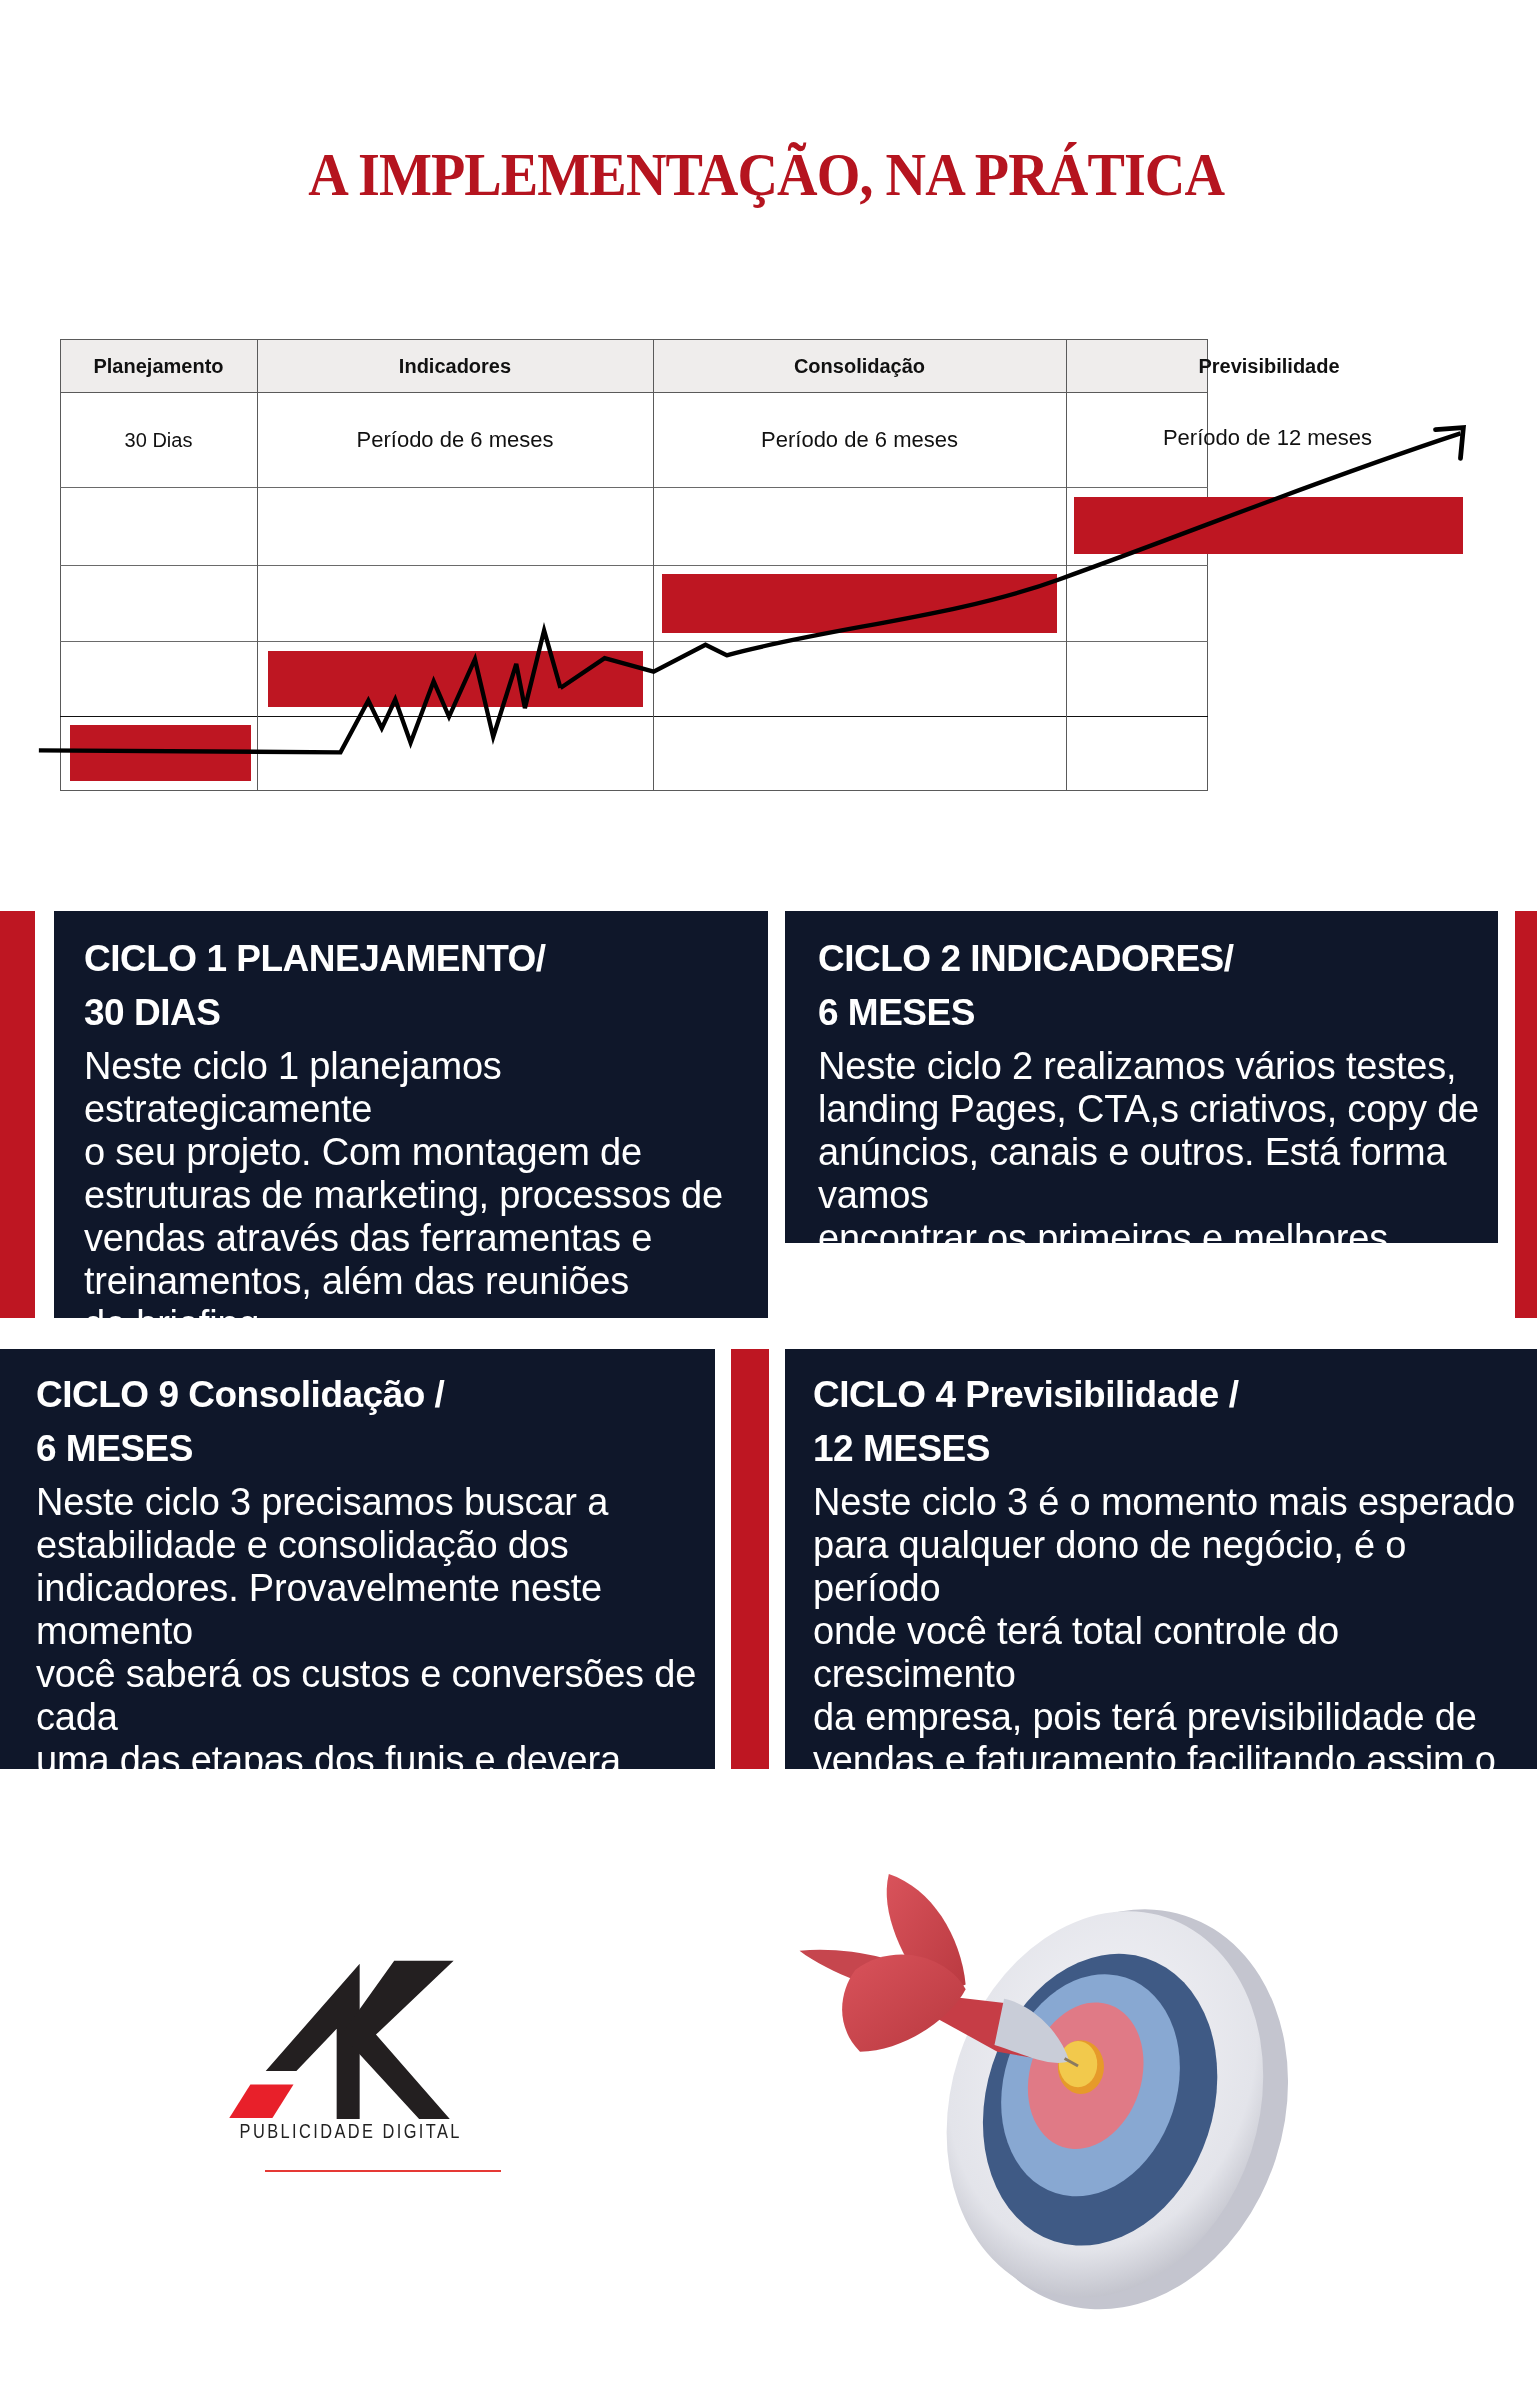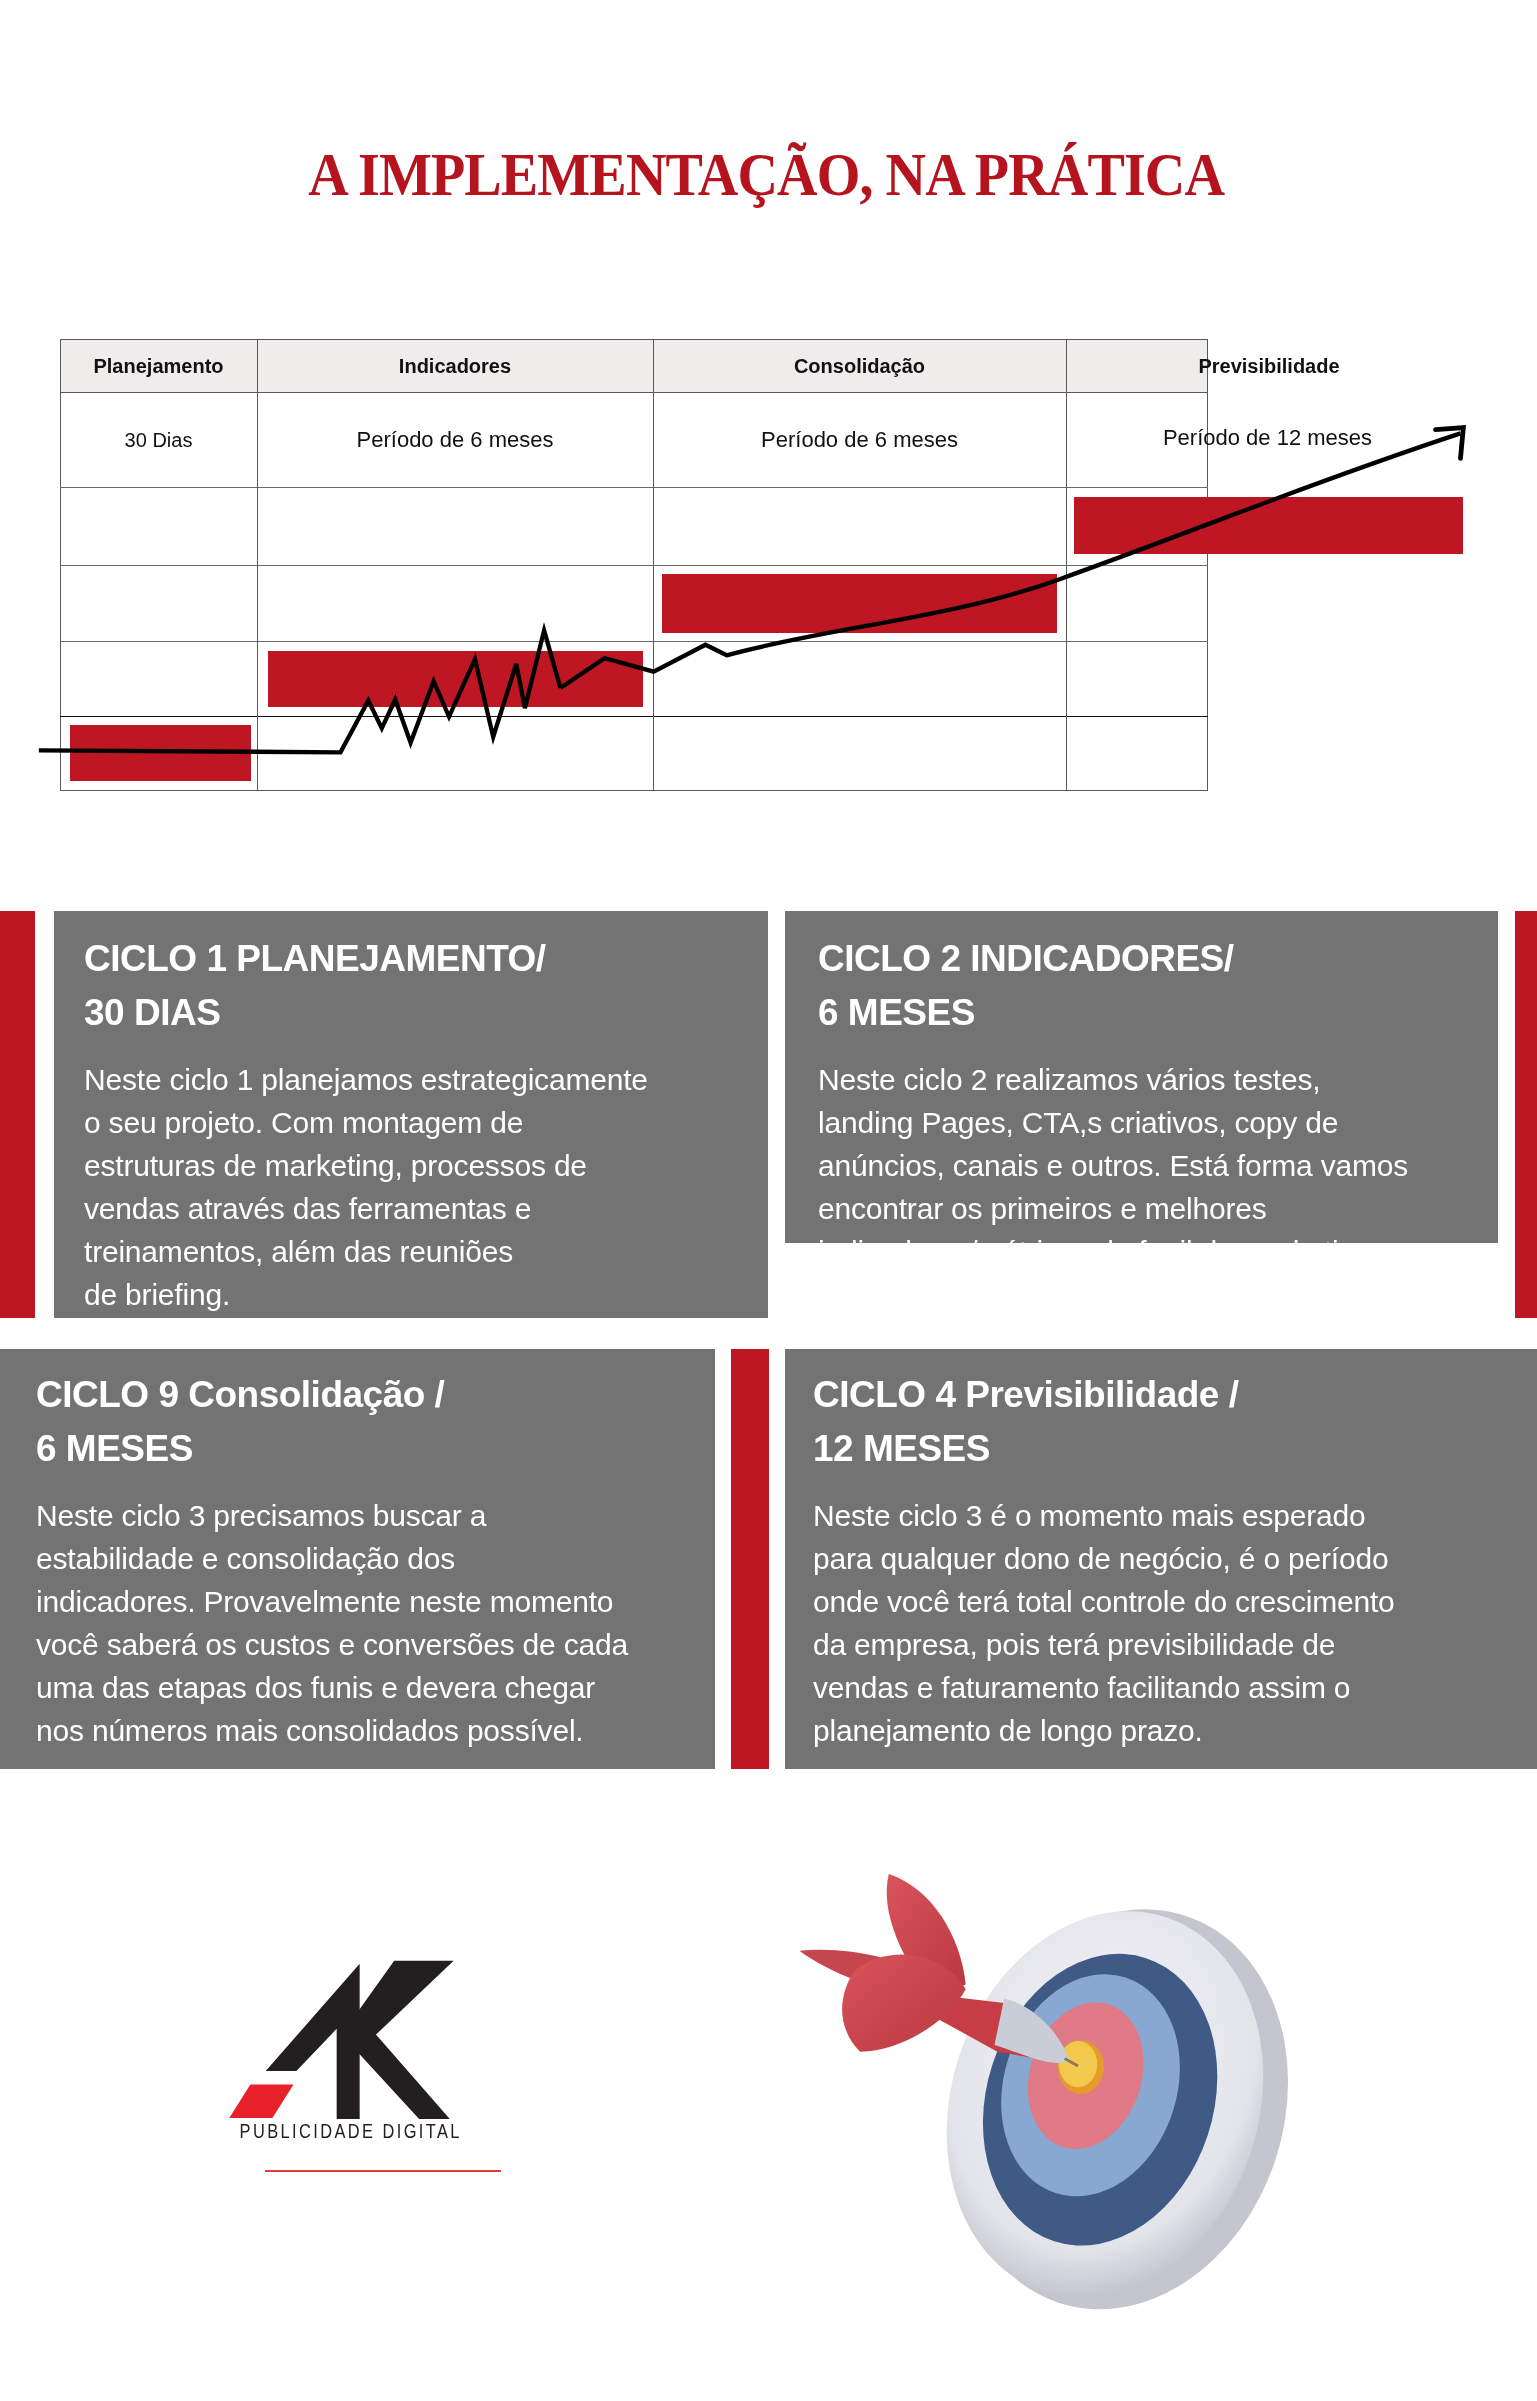--- a/index.html
+++ b/index.html
@@ -29,27 +29,27 @@
     color: #111; white-space: nowrap;
   }
   .tl-head-label { font-weight: bold; font-size: 20px; }
   .tl-period-label { font-size: 22px; }
   .tl-period-label.small { font-size: 20px; }
   .bar { position: absolute; background: #be1622; }
   .tl-svg { position: absolute; left: 0; top: 0; width: 1412px; height: 452px; overflow: visible; }
 
   
   .red { background: #be1622; position: absolute; }
-  .card { position: absolute; background: #737373; color: #ffffff; }
+  .card { position: absolute; background: #0f172a; color: #ffffff; }
   .card-title {
     font-family: "Liberation Sans", sans-serif; font-weight: bold;
     font-size: 37px; line-height: 54px; letter-spacing: -0.5px;
   }
   .card-body {
-    font-size: 30px; line-height: 43px; margin-top: 18px; letter-spacing: -0.2px;
+    font-size: 38px; line-height: 43px; margin-top: 5px; letter-spacing: -0.2px;
     white-space: pre-line;
   }
 
   
   .logo { position: absolute; left: 227px; top: 1956px; width: 250px; height: 221px; }
   .logo-tagline {
     position: absolute; left: 3.8px; top: 163px; width: 240px;
     font-family: "Liberation Sans Narrow", "Liberation Sans", sans-serif;
     font-size: 21px; letter-spacing: 3.1px; color: #222; text-align: center;
     transform: scaleX(0.78); transform-origin: 0 0; width: 307px;

